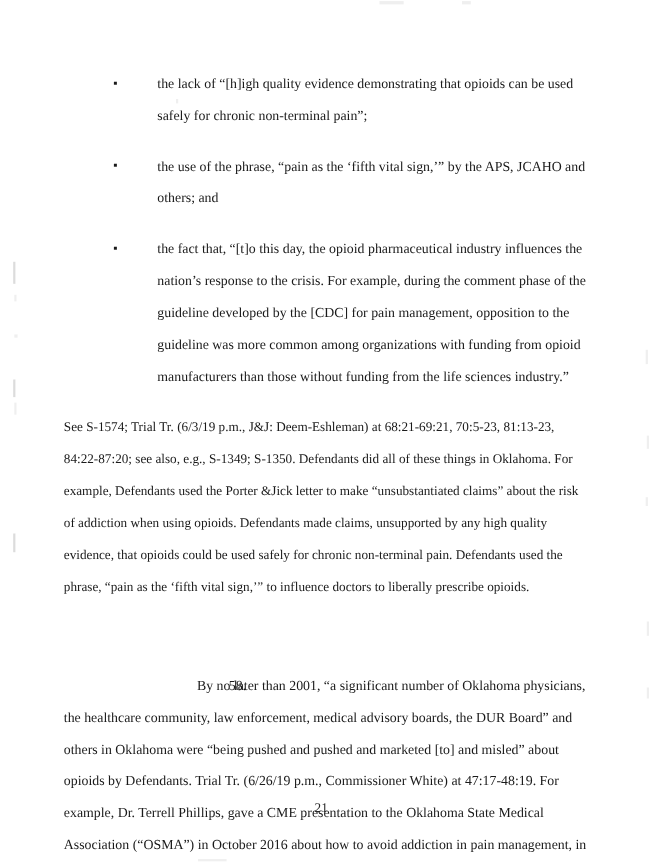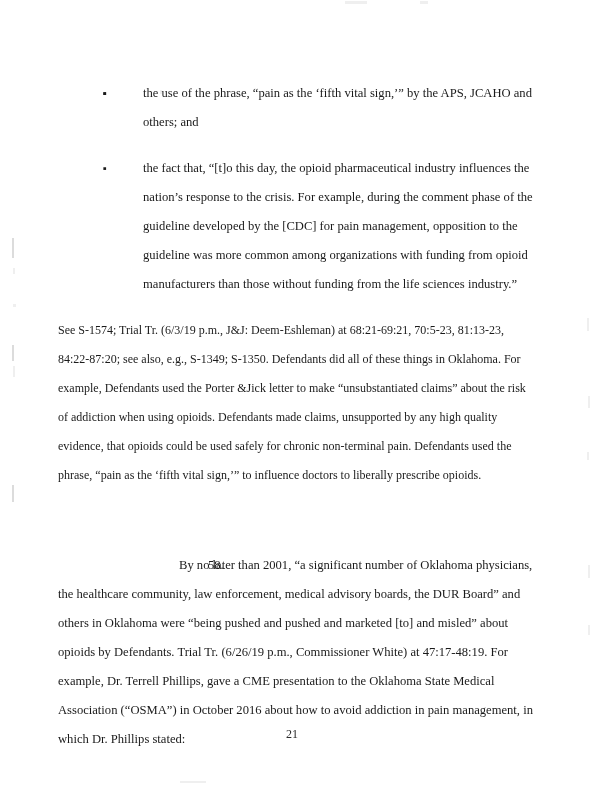--- a/index.html
+++ b/index.html
@@ -108,20 +108,21 @@
   <div class="artifact soft" style="left:420px; top:1px; width:8px; height:3px;"></div>
   <div class="artifact soft" style="left:160px; top:90px; width:2px; height:4px;"></div>
 
   <div class="artifact soft" style="left:180px; top:781px; width:26px; height:2px;"></div>
 
   <div class="content">
 
     <ul class="bullet-list">
       <li class="bullet-item">
         <span class="dot">▪</span>
+        <span>the lack of “[h]igh quality evidence demonstrating that opioids can be used safely for chronic non-terminal pain”;</span>
       </li>
       <li class="bullet-item">
         <span class="dot">▪</span>
         <span>the use of the phrase, “pain as the ‘fifth vital sign,’” by the APS, JCAHO and others; and</span>
       </li>
       <li class="bullet-item">
         <span class="dot">▪</span>
         <span>the fact that, “[t]o this day, the opioid pharmaceutical industry influences the nation’s response to the crisis.  For example, during the comment phase of the guideline developed by the [CDC] for pain management, opposition to the guideline was more common among organizations with funding from opioid manufacturers than those without funding from the life sciences industry.”</span>
       </li>
     </ul>

